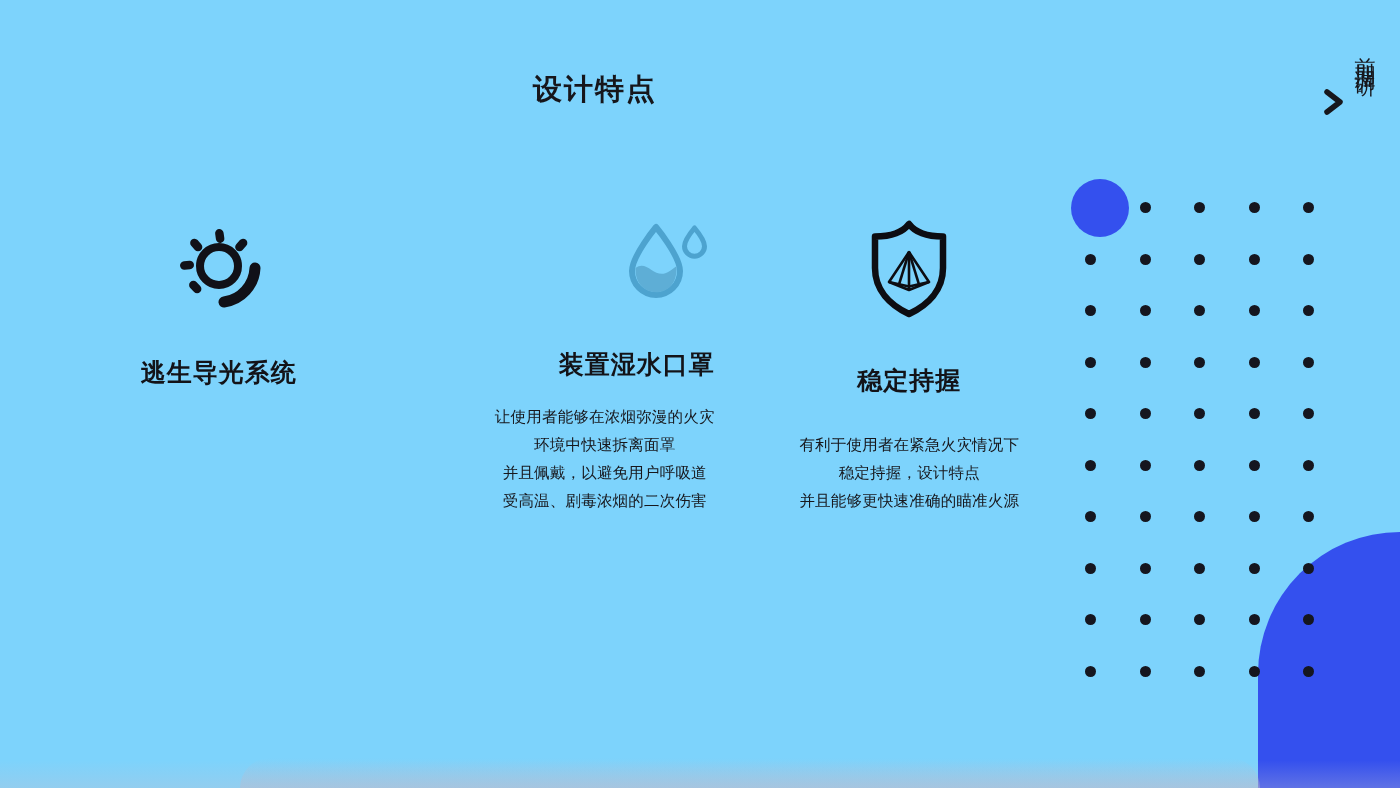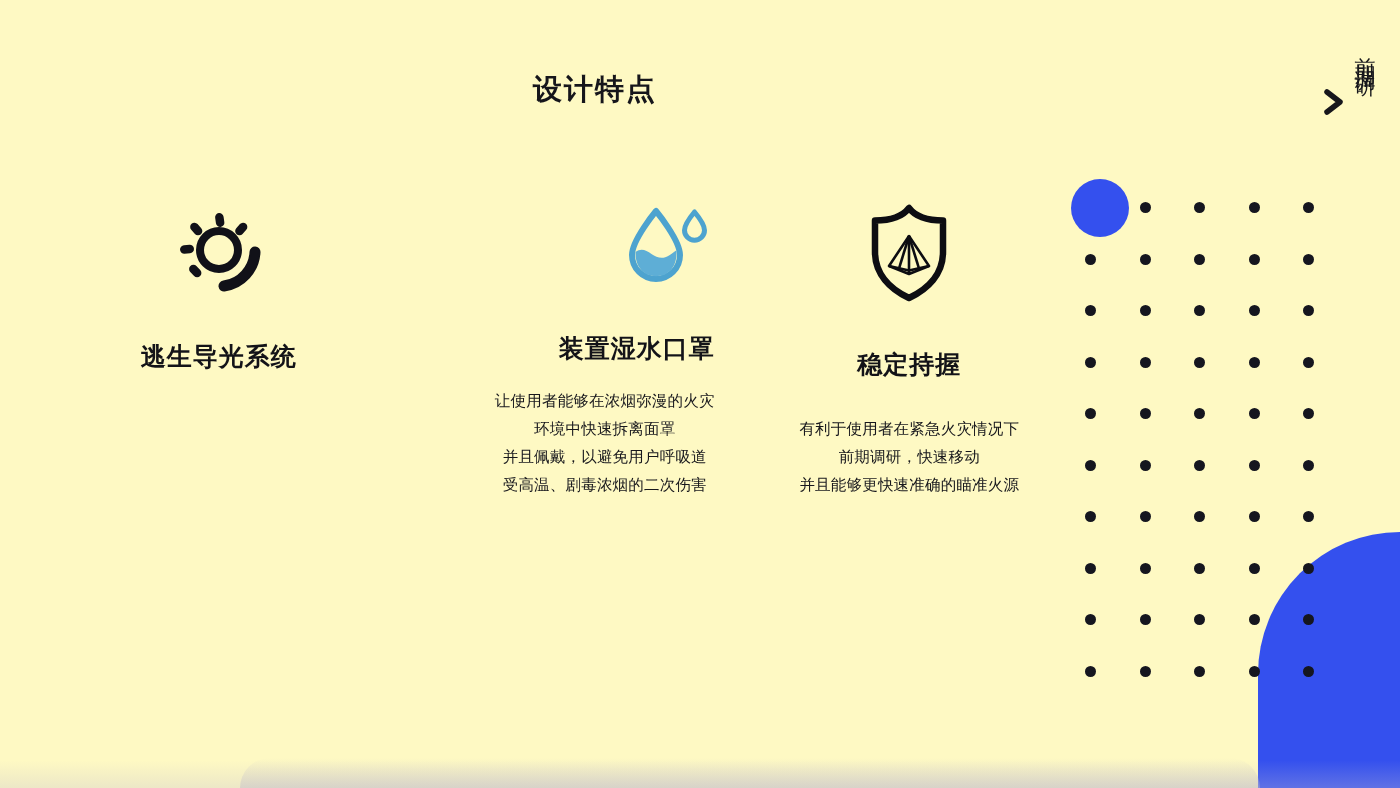--- a/index.html
+++ b/index.html
@@ -11,21 +11,21 @@
     height: 788px;
     font-family: "Liberation Sans", "DejaVu Sans", sans-serif;
     background: #f4f2f8;
     overflow: hidden;
   }
 
   .slide {
     position: relative;
     width: 1400px;
     height: 788px;
-    background: #fef9c3;
+    background: #7dd3fc;
     overflow: hidden;
   }
 
   
   .bottom-shade {
     position: absolute;
     left: 0;
     bottom: 0;
     width: 1400px;
     height: 46px;
@@ -120,21 +120,21 @@
     color: #17171c;
     letter-spacing: 7px;
     line-height: 1;
     padding-top: 2px;
   }
 
   
   .cards {
     position: absolute;
     left: 0;
-    top: 206px;
+    top: 222px;
     width: 1060px;
     display: flex;
     z-index: 5;
     gap: 44px;
   }
   .card {
     width: 333px;
     display: flex;
     flex-direction: column;
     align-items: center;
@@ -296,20 +296,20 @@
             <path d="M50 36 L30 66 L50 74 L70 66 Z"></path>
             <path d="M50 36 L39.5 70.2"></path>
             <path d="M50 36 L60.5 70.2"></path>
             <path d="M50 36 L50 74"></path>
             <path d="M30 66 L50 70.5 L70 66"></path>
           </g>
         </svg>
       </div>
       <div class="card-title">稳定持握</div>
       <div class="card-desc">有利于使用者在紧急火灾情况下
-前期调研，快速移动
+稳定持握，设计特点
 并且能够更快速准确的瞄准火源</div>
     </div>
 
   </div>
 
   <div class="bottom-shade"></div>
 </div>
 
 </body></html>

